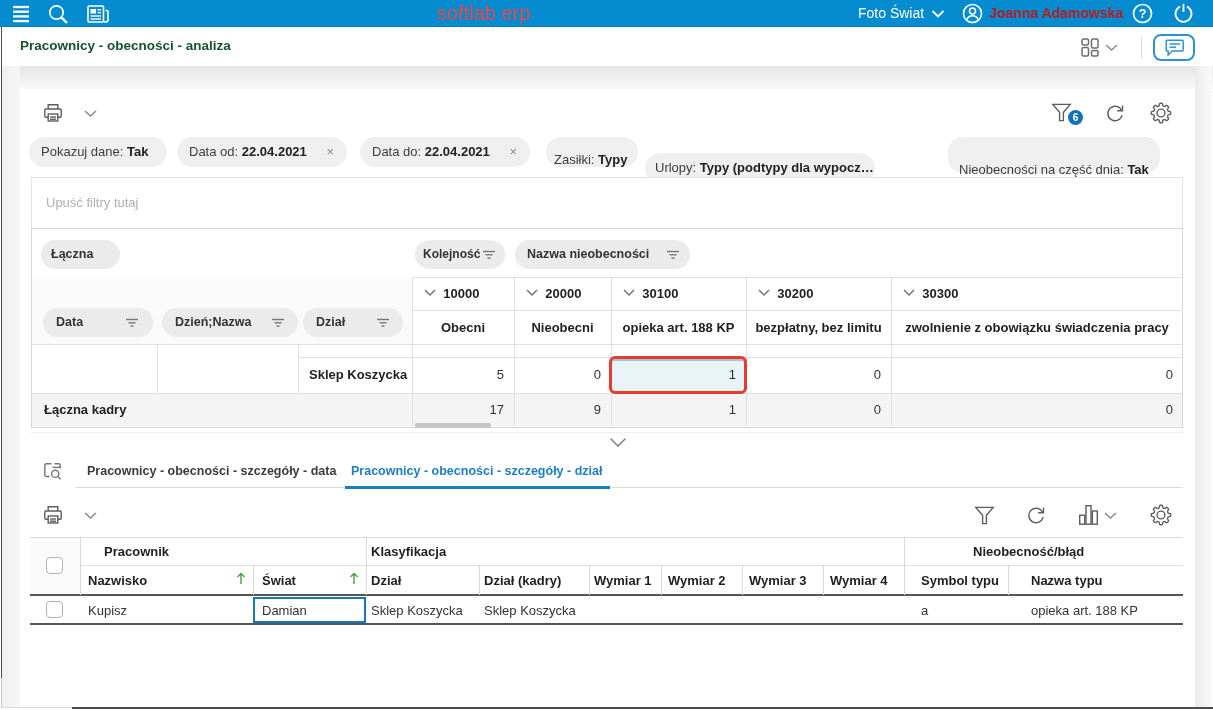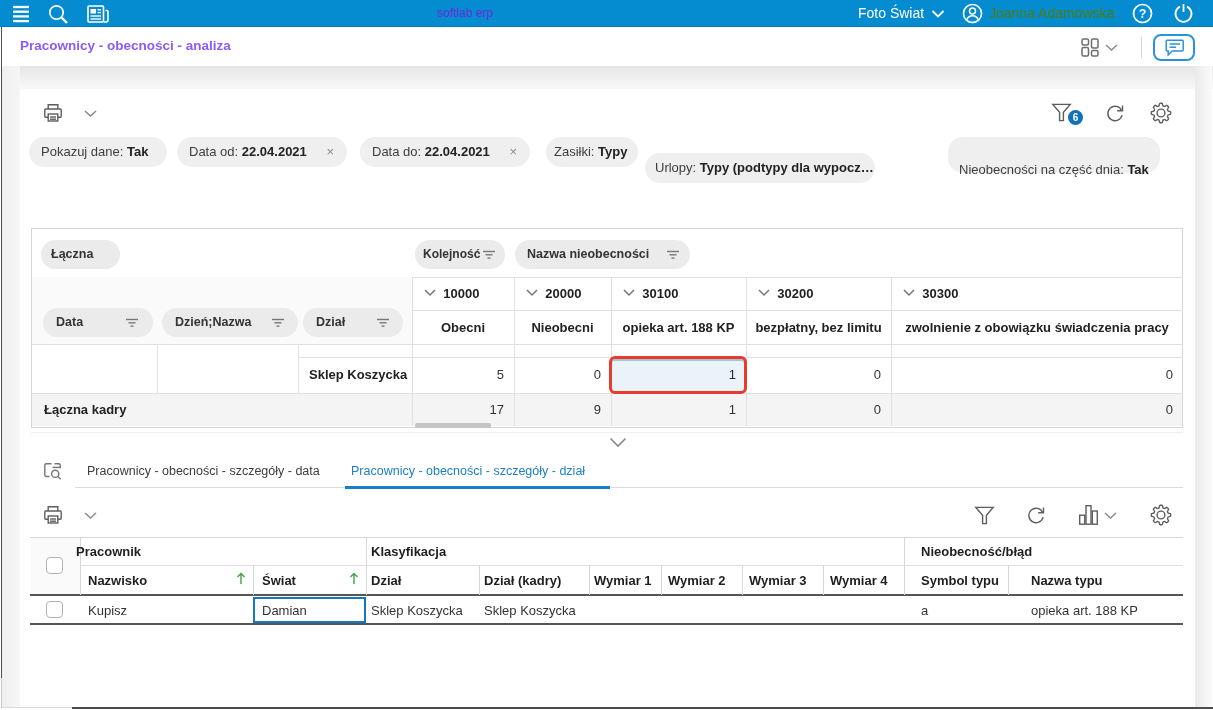--- a/index.html
+++ b/index.html
@@ -14,21 +14,21 @@
 .card{left:20px;top:89px;width:1175px;height:618px;background:#fff;border-radius:8px 8px 0 0}
 .chip{position:absolute;height:30px;border-radius:15px;background:#efefef;color:#3d3d3d;font-size:13px;line-height:30px;padding:0 12px;white-space:nowrap}
 .chip b{color:#222}
 .pchip{position:absolute;height:29px;border-radius:15px;background:#ebebeb;color:#333;font-size:12.5px;font-weight:bold;line-height:29px;white-space:nowrap}
 .dropzone{left:31px;top:177px;width:1152px;height:51px;border:1px solid #e4e4e4;border-bottom:none;background:#fff;color:#b0b0b0;font-size:13px;line-height:50px;padding-left:14px}
 .pivot{left:31px;top:228px;width:1152px;height:200px;border:1px solid #d6d6d6;background:#fff}
 .vline{position:absolute;width:1px;background:#e0e0e0}
 .hline{position:absolute;height:1px;background:#e0e0e0}
 .cellnum{position:absolute;font-size:13px;color:#333;text-align:right}
 .colhead{position:absolute;font-size:13px;font-weight:bold;color:#222;text-align:center}
-.tabs{font-size:12.5px;font-weight:normal}
+.tabs{font-size:12.5px;font-weight:bold}
 .tbl-h{position:absolute;font-size:13px;font-weight:bold;color:#1f1f1f}
 .tbl-d{position:absolute;font-size:13px;color:#333}
 .cb{position:absolute;width:17px;height:17px;border:1px solid #b3b3b3;border-radius:4px;background:#fff}
 svg{display:block}
 </style></head>
 <body>
 <div class="page">
 
   <div class="abs topbar"></div>
   <div class="abs" style="left:0;top:26px;width:1213px;height:1px;background:#0579b5"></div>
@@ -49,45 +49,45 @@
 
   <svg class="abs" style="left:87px;top:5px" width="22" height="18" viewBox="0 0 22 18">
     <rect x="1" y="1" width="15.5" height="16" fill="none" stroke="#fff" stroke-width="1.6" rx="1"></rect>
     <rect x="3.5" y="4" width="5.5" height="4.5" fill="#fff"></rect>
     <line x1="10.5" y1="4.8" x2="14" y2="4.8" stroke="#fff" stroke-width="1.4"></line>
     <line x1="10.5" y1="7.6" x2="14" y2="7.6" stroke="#fff" stroke-width="1.4"></line>
     <line x1="3.5" y1="11" x2="14" y2="11" stroke="#fff" stroke-width="1.4"></line>
     <line x1="3.5" y1="14" x2="14" y2="14" stroke="#fff" stroke-width="1.4"></line>
     <path d="M18.5 5.5 H20 a1 1 0 0 1 1 1 V15 a2 2 0 0 1 -2 2 H17" fill="none" stroke="#fff" stroke-width="1.6"></path>
   </svg>
-  <div class="abs" style="left:437px;top:0;width:140px;height:26px;color:#6d28d9;font-size:12px;line-height:27px">softlab erp</div>
+  <div class="abs" style="left:437px;top:0;width:140px;height:26px;color:#ef4444;font-size:20px;line-height:27px">softlab erp</div>
   <div class="abs" style="left:858px;top:0;width:120px;height:26px;color:#fff;font-size:14px;font-weight:500;line-height:27px">Foto Świat</div>
   <svg class="abs" style="left:931px;top:10px" width="14" height="8" viewBox="0 0 14 8">
       <polyline points="1.5,1 7,6.5 12.5,1" fill="none" stroke="#fff" stroke-width="1.8"></polyline>
     </svg>
 
   <svg class="abs" style="left:962px;top:3px" width="21" height="21" viewBox="0 0 21 21">
     <circle cx="10.5" cy="10.5" r="9" fill="none" stroke="#fff" stroke-width="1.6"></circle>
     <circle cx="10.5" cy="8" r="3" fill="none" stroke="#fff" stroke-width="1.5"></circle>
     <path d="M4.8 16.8 a6 6 0 0 1 11.4 0" fill="none" stroke="#fff" stroke-width="1.5"></path>
   </svg>
-  <div class="abs" style="left:989px;top:0;width:150px;height:39px;color:#4d7c0f;font-size:14px;font-weight:400;line-height:27px">Joanna Adamowska</div>
+  <div class="abs" style="left:989px;top:0;width:150px;height:39px;color:#b91c1c;font-size:14px;font-weight:700;line-height:27px">Joanna Adamowska</div>
 
   <svg class="abs" style="left:1132px;top:3px" width="21" height="21" viewBox="0 0 21 21">
     <circle cx="10.5" cy="10.5" r="9" fill="none" stroke="#fff" stroke-width="1.7"></circle>
     <text x="10.5" y="15" font-size="12.5" font-weight="bold" fill="#fff" text-anchor="middle" font-family="Liberation Sans">?</text>
   </svg>
 
   <svg class="abs" style="left:1173px;top:3px" width="21" height="21" viewBox="0 0 21 21">
     <path d="M7 3.6 a8 8 0 1 0 7 0" fill="none" stroke="#fff" stroke-width="1.8"></path>
     <line x1="10.5" y1="1" x2="10.5" y2="9" stroke="#fff" stroke-width="1.8"></line>
   </svg>
 
   <div class="abs titlerow"></div>
-  <div class="abs" style="left:20px;top:38px;font-size:13.5px;font-weight:bold;color:#8b5cf6">Pracownicy - obecności - analiza</div>
+  <div class="abs" style="left:20px;top:38px;font-size:13.5px;font-weight:bold;color:#14532d">Pracownicy - obecności - analiza</div>
 
   <svg class="abs" style="left:1081px;top:38px" width="19" height="19" viewBox="0 0 19 19">
     <g fill="none" stroke="#6e6e6e" stroke-width="1.5">
       <rect x="1" y="1" width="6.5" height="6" rx="1.5"></rect>
       <rect x="10.5" y="1" width="6.5" height="9" rx="1.5"></rect>
       <rect x="1" y="9.5" width="6.5" height="8.5" rx="1.5"></rect>
       <rect x="10.5" y="12.5" width="6.5" height="5.5" rx="1.5"></rect>
     </g>
   </svg>
   <svg class="abs" style="left:1105px;top:44px" width="13" height="8" viewBox="0 0 13 8">
@@ -130,24 +130,25 @@
   </svg>
 
   <svg class="abs" style="left:1150px;top:102px" width="22" height="22" viewBox="0 0 22 22">
     <path d="M20.70 11.00 L20.68 11.63 L20.50 12.25 L19.34 12.66 L18.17 12.92 L17.91 13.35 L17.74 13.79 L17.55 14.23 L17.43 14.71 L18.07 15.72 L18.60 16.83 L18.29 17.40 L17.86 17.86 L17.40 18.29 L16.83 18.60 L15.72 18.07 L14.71 17.43 L14.23 17.55 L13.79 17.74 L13.35 17.91 L12.92 18.17 L12.66 19.34 L12.25 20.50 L11.63 20.68 L11.00 20.70 L10.37 20.68 L9.75 20.50 L9.34 19.34 L9.08 18.17 L8.65 17.91 L8.21 17.74 L7.77 17.55 L7.29 17.43 L6.28 18.07 L5.17 18.60 L4.60 18.29 L4.14 17.86 L3.71 17.40 L3.40 16.83 L3.93 15.72 L4.57 14.71 L4.45 14.23 L4.26 13.79 L4.09 13.35 L3.83 12.92 L2.66 12.66 L1.50 12.25 L1.32 11.63 L1.30 11.00 L1.32 10.37 L1.50 9.75 L2.66 9.34 L3.83 9.08 L4.09 8.65 L4.26 8.21 L4.45 7.77 L4.57 7.29 L3.93 6.28 L3.40 5.17 L3.71 4.60 L4.14 4.14 L4.60 3.71 L5.17 3.40 L6.28 3.93 L7.29 4.57 L7.77 4.45 L8.21 4.26 L8.65 4.09 L9.08 3.83 L9.34 2.66 L9.75 1.50 L10.37 1.32 L11.00 1.30 L11.63 1.32 L12.25 1.50 L12.66 2.66 L12.92 3.83 L13.35 4.09 L13.79 4.26 L14.23 4.45 L14.71 4.57 L15.72 3.93 L16.83 3.40 L17.40 3.71 L17.86 4.14 L18.29 4.60 L18.60 5.17 L18.07 6.28 L17.43 7.29 L17.55 7.77 L17.74 8.21 L17.91 8.65 L18.17 9.08 L19.34 9.34 L20.50 9.75 L20.68 10.37 Z" fill="none" stroke="#5d5d5d" stroke-width="1.4"></path>
     <circle cx="11" cy="11" r="3.9" fill="none" stroke="#5d5d5d" stroke-width="1.4"></circle>
   </svg>
 
   <div class="chip" style="left:29px;top:137px;width:138px">Pokazuj dane: <b>Tak</b></div>
   <div class="chip" style="left:177px;top:137px;width:170px">Data od: <b>22.04.2021</b><span style="position:absolute;right:13px;color:#888">×</span></div>
   <div class="chip" style="left:360px;top:137px;width:170px">Data do: <b>22.04.2021</b><span style="position:absolute;right:13px;color:#888">×</span></div>
-  <div class="chip" style="left:546px;top:137px;width:92px;padding:0 8px">Zasiłki: <b>Typy</b></div>
+  <div class="chip" style="left:546px;top:137px;width:92px;padding:8px 8px">Zasiłki: <b>Typy</b></div>
   <div class="chip" style="left:645px;top:153px;width:230px;padding:0 10px">Urlopy: <b>Typy (podtypy dla wypocz…</b></div>
   <div class="chip" style="left:948px;top:137px;width:212px;padding:18px 11px">Nieobecności na część dnia: <b>Tak</b></div>
 
+  <div class="abs dropzone">Upuść filtry tutaj</div>
 
   <div class="abs pivot"></div>
 
   <div class="abs" style="left:32px;top:277px;width:380px;height:67px;background:#fafafa"></div>
 
   <div class="abs" style="left:32px;top:393px;width:1150px;height:33px;background:#f4f4f4"></div>
 
   <div class="vline" style="left:412px;top:277px;height:149px"></div>
   <div class="vline" style="left:514px;top:277px;height:149px"></div>
   <div class="vline" style="left:611px;top:277px;height:149px"></div>
@@ -299,23 +300,23 @@
   <div class="vline" style="left:366px;top:537px;height:58px;background:#d8d8d8"></div>
   <div class="vline" style="left:904px;top:537px;height:58px;background:#d8d8d8"></div>
   <div class="vline" style="left:253px;top:565px;height:30px;background:#d8d8d8"></div>
   <div class="vline" style="left:479px;top:565px;height:30px;background:#d8d8d8"></div>
   <div class="vline" style="left:589px;top:565px;height:30px;background:#d8d8d8"></div>
   <div class="vline" style="left:661px;top:565px;height:30px;background:#d8d8d8"></div>
   <div class="vline" style="left:742px;top:565px;height:30px;background:#d8d8d8"></div>
   <div class="vline" style="left:823px;top:565px;height:30px;background:#d8d8d8"></div>
   <div class="vline" style="left:1008px;top:565px;height:30px;background:#d8d8d8"></div>
   <div class="cb" style="left:46px;top:557px"></div>
-  <div class="tbl-h" style="left:76px;top:544px">Pracownik</div>
+  <div class="tbl-h" style="left:104px;top:544px">Pracownik</div>
   <div class="tbl-h" style="left:371px;top:544px">Klasyfikacja</div>
-  <div class="tbl-h" style="left:921px;top:544px">Nieobecność/błąd</div>
+  <div class="tbl-h" style="left:973px;top:544px">Nieobecność/błąd</div>
   <div class="tbl-h" style="left:88px;top:573px">Nazwisko</div>
   <svg class="abs" style="left:236px;top:572px" width="10" height="13" viewBox="0 0 10 13">
       <path d="M5 12 V2 M1.5 5 L5 1.5 L8.5 5" fill="none" stroke="#43a047" stroke-width="1.4"></path>
     </svg>
   <div class="tbl-h" style="left:262px;top:573px">Świat</div>
   <svg class="abs" style="left:349px;top:572px" width="10" height="13" viewBox="0 0 10 13">
       <path d="M5 12 V2 M1.5 5 L5 1.5 L8.5 5" fill="none" stroke="#43a047" stroke-width="1.4"></path>
     </svg>
   <div class="tbl-h" style="left:371px;top:573px">Dział</div>
   <div class="tbl-h" style="left:484px;top:573px">Dział (kadry)</div>

